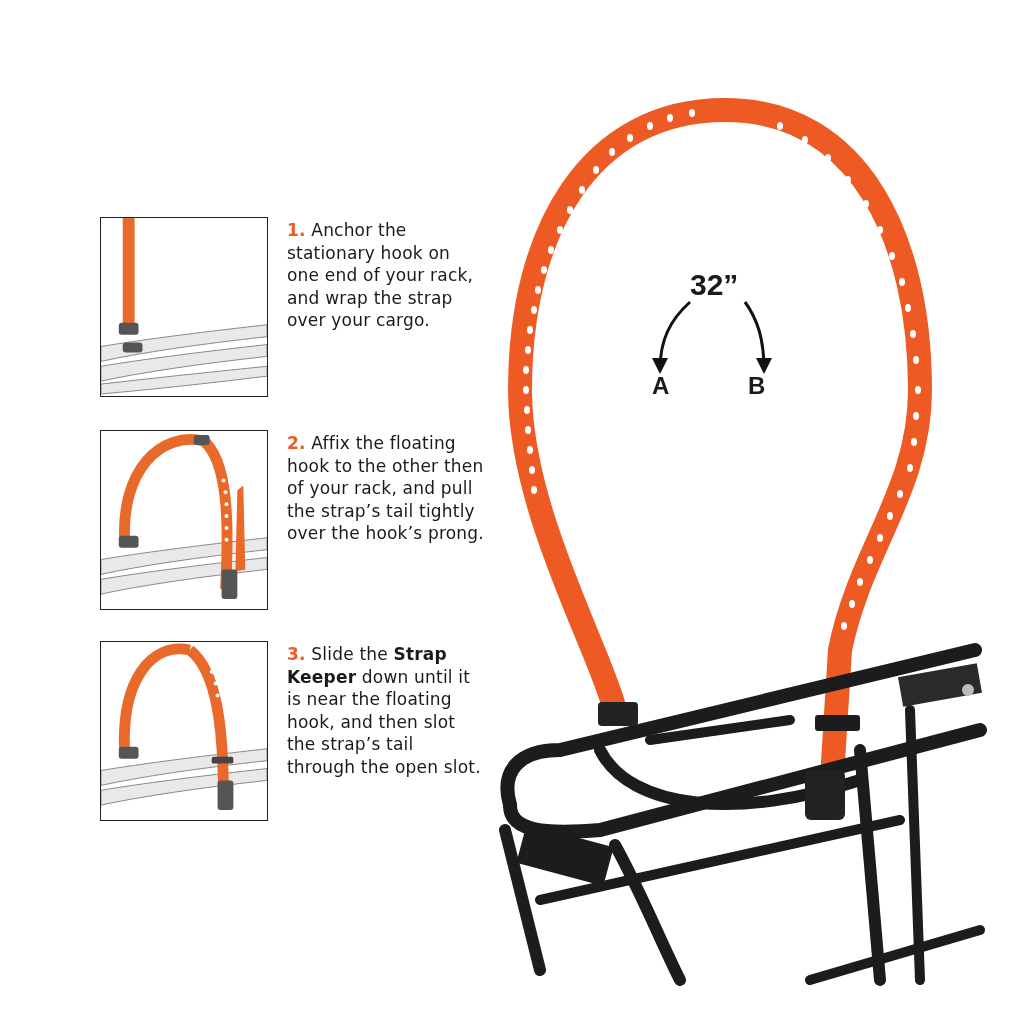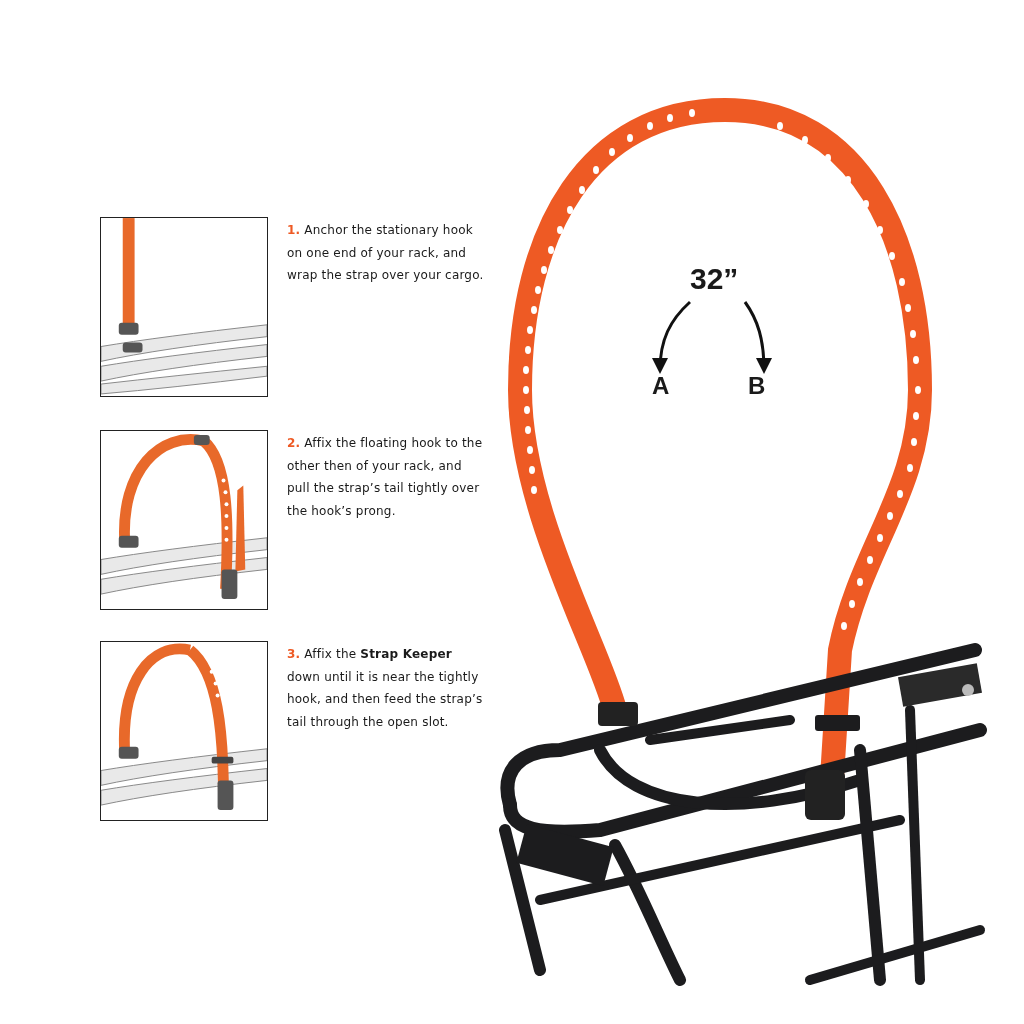--- a/index.html
+++ b/index.html
@@ -1,28 +1,28 @@
 <!DOCTYPE html>
 <html><head>
 <meta charset="utf-8">
 <style>
   html, body { margin: 0; padding: 0; background: #ffffff; }
   body { width: 1024px; height: 1024px; position: relative; overflow: hidden;
          font-family: "DejaVu Sans", sans-serif; color: #1a1a1a; }
   .panel { position: absolute; left: 100px; width: 168px; height: 180px;
            border: 1.5px solid #222; box-sizing: border-box; background: #fff; overflow: hidden; }
   .panel svg { width: 100%; height: 100%; display: block; }
-  .step-text { position: absolute; left: 287px; width: 200px; font-size: 12px;
+  .step-text { position: absolute; left: 287px; width: 200px; font-size: 17px;
                line-height: 22.5px; letter-spacing: 0.2px; color: #1a1a1a; }
   .step-num { color: #ee5a24; font-weight: bold; }
   .bold { font-weight: bold; }
   .hero { position: absolute; left: 480px; top: 90px; width: 510px; height: 900px; }
   .hero svg { width: 100%; height: 100%; display: block; }
   .measure { position: absolute; left: 640px; top: 260px; width: 150px; height: 150px; }
-  .measure-len { position: absolute; left: 50px; top: 2px; font-size: 30px; font-weight: bold;
+  .measure-len { position: absolute; left: 50px; top: 8px; font-size: 30px; font-weight: bold;
                  font-family: "Liberation Sans", sans-serif; }
   .measure-a { position: absolute; left: 12px; top: 112px; font-size: 24px; font-weight: bold;
                font-family: "Liberation Sans", sans-serif; }
   .measure-b { position: absolute; left: 108px; top: 112px; font-size: 24px; font-weight: bold;
                font-family: "Liberation Sans", sans-serif; }
   .measure svg { position: absolute; left: 0; top: 0; }
 </style>
 </head>
 <body>
 
@@ -77,21 +77,21 @@
     <rect x="118" y="140" width="16" height="30" rx="3" fill="#555"></rect>
     <g fill="#fff">
       <circle cx="112" cy="30" r="2"></circle>
         <circle cx="116" cy="42" r="2"></circle>
         <circle cx="118" cy="54" r="2"></circle>
     </g>
   </svg>
 </div>
 <div class="step-text" style="top:643px;">
   <span class="step-num">3.</span>
-  <span>Affix the </span><span class="bold">Strap Keeper</span><span> down until it is near the tightly hook, and then feed the strap’s tail through the open slot.</span>
+  <span>Slide the </span><span class="bold">Strap Keeper</span><span> down until it is near the floating hook, and then slot the strap’s tail through the open slot.</span>
 </div>
 
 <div class="hero">
   <svg viewBox="0 0 510 900">
 
     <path d="M135 620 C120 560 40 420 40 300 C40 140 110 20 245 20 C380 20 440 150 440 300 C440 400 380 460 360 560 L350 720" fill="none" stroke="#ee5a24" stroke-width="24" stroke-linecap="butt"></path>
 
     <g fill="#ffffff">
       <ellipse cx="48" cy="260" rx="3" ry="4"></ellipse>
         <ellipse cx="50" cy="240" rx="3" ry="4"></ellipse>

